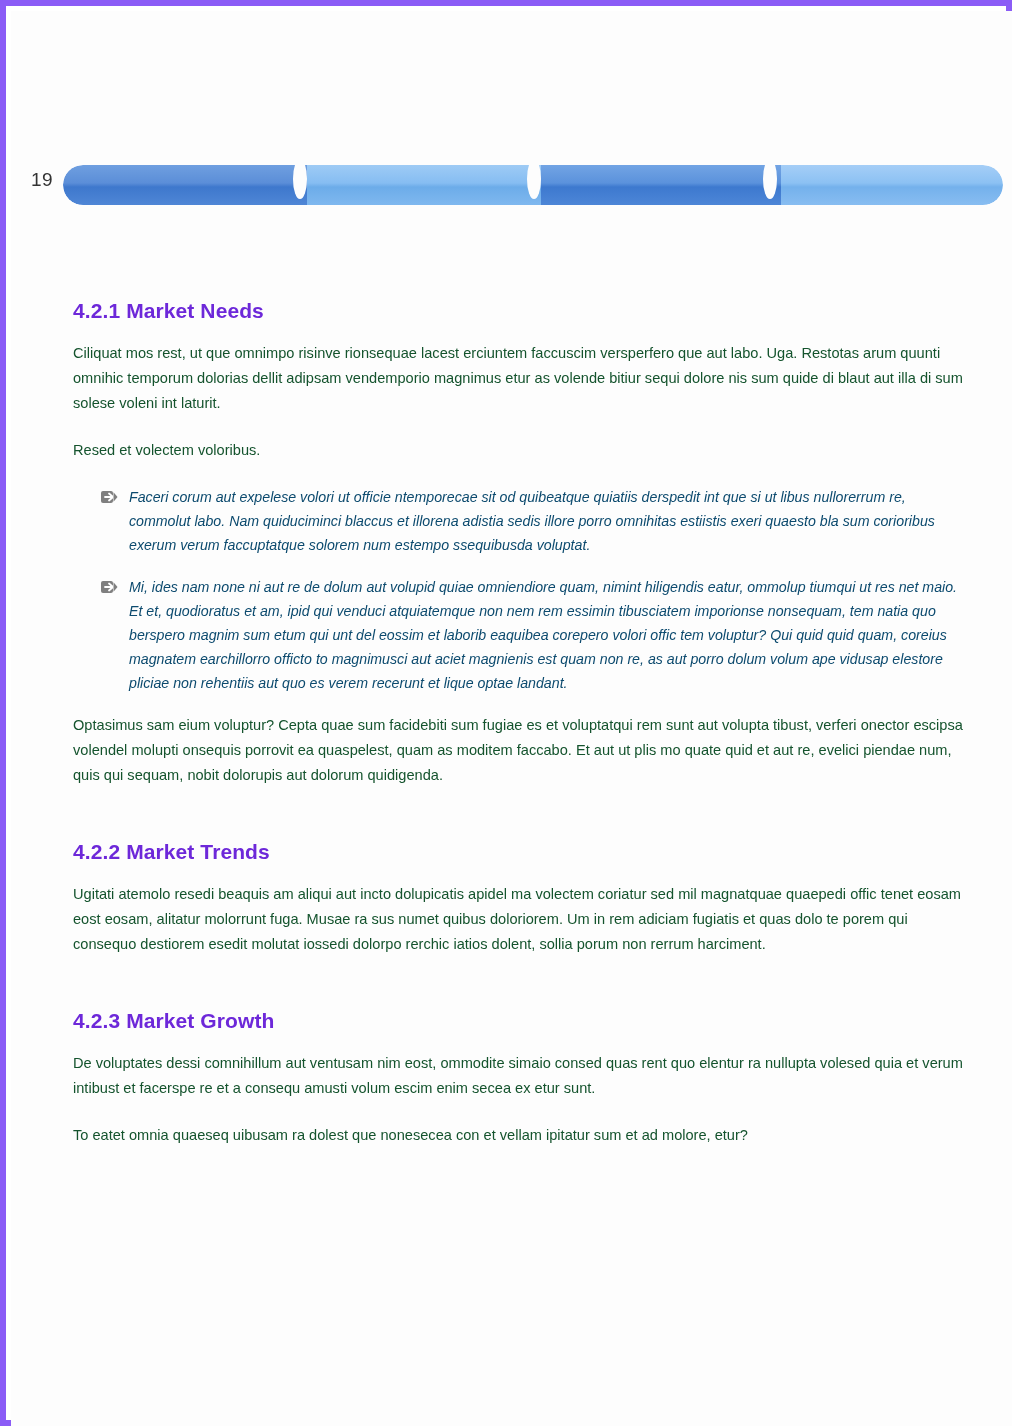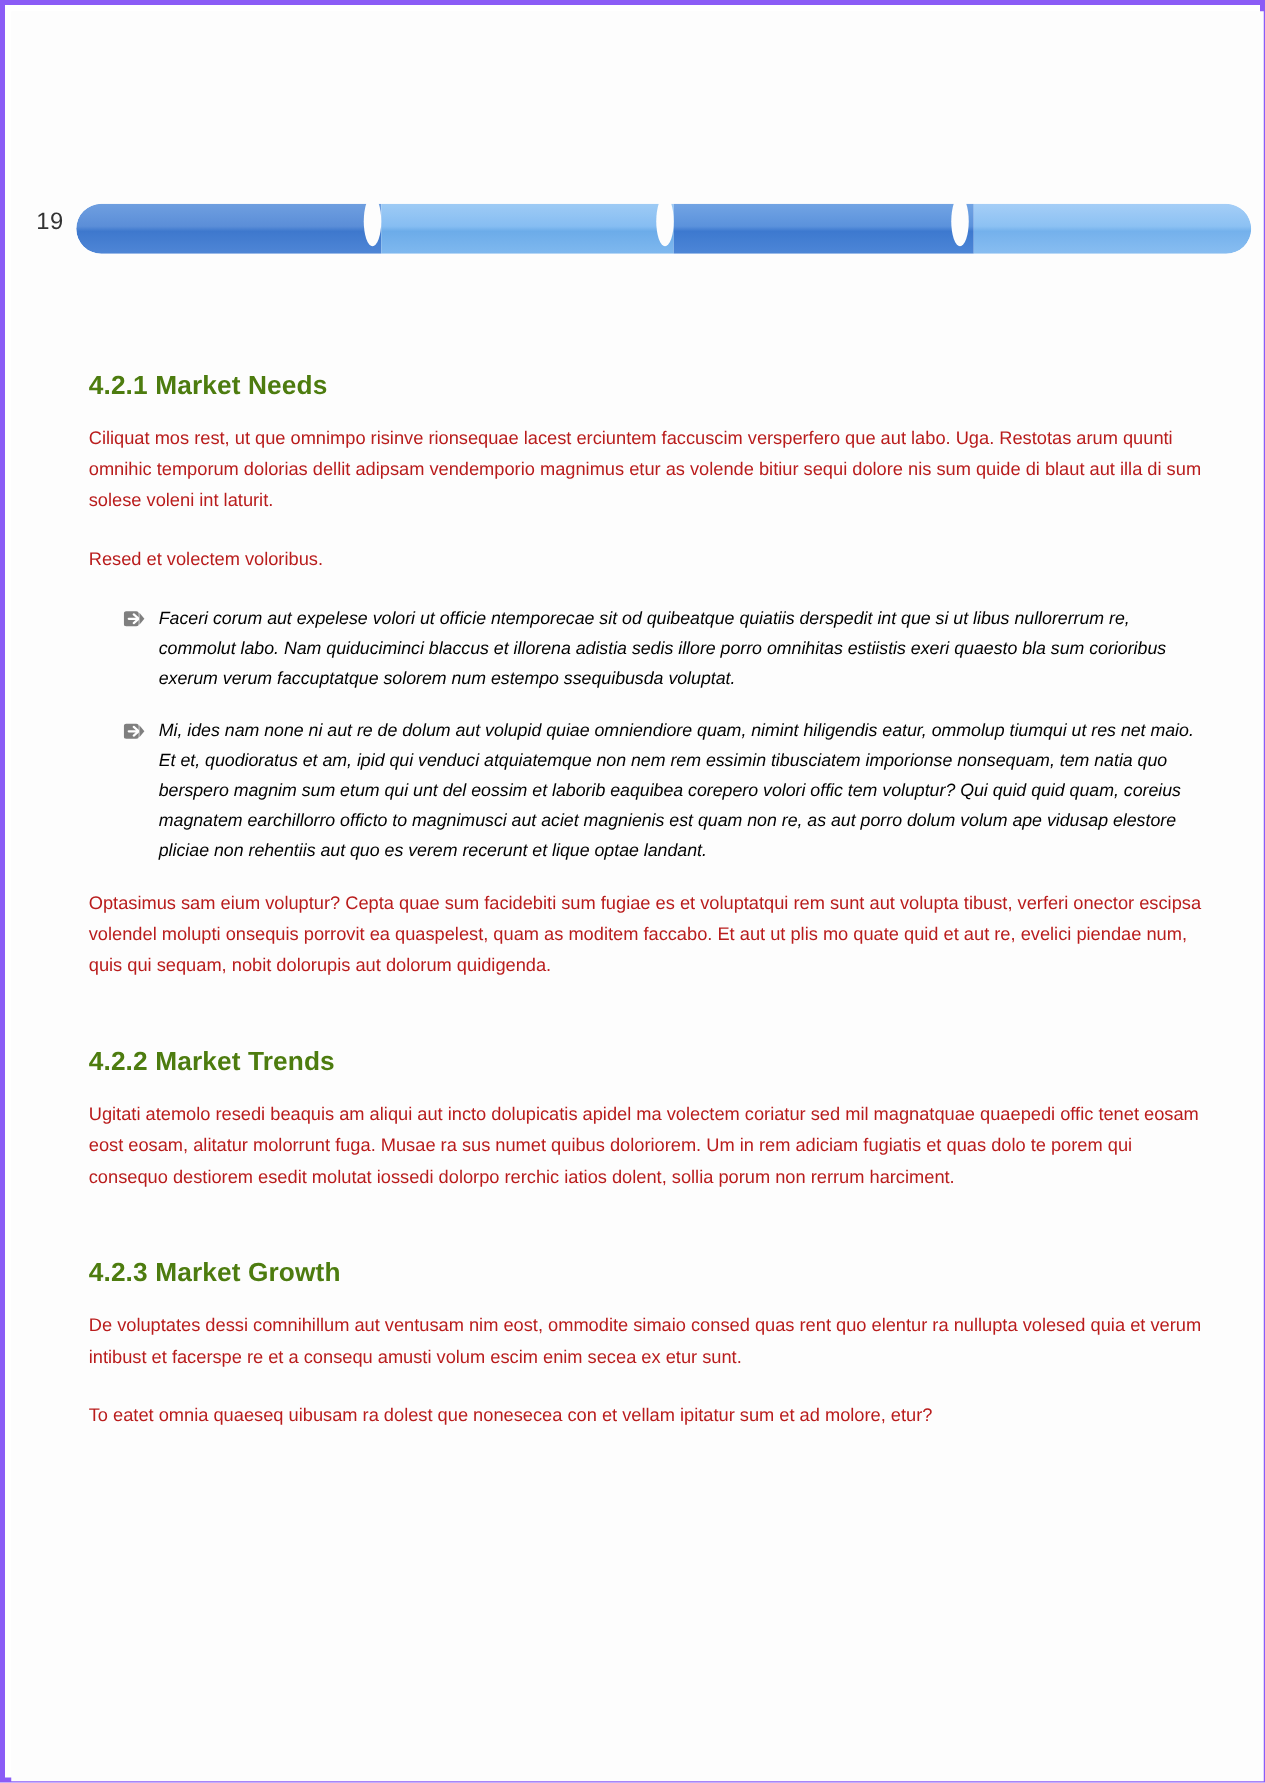--- a/index.html
+++ b/index.html
@@ -12,21 +12,21 @@
     height: 1426px;
     overflow: hidden;
     font-family: "Liberation Sans", sans-serif;
   }
   .page-frame {
     position: absolute;
     left: 0; top: 0;
     width: 1012px;
     height: 1426px;
     box-sizing: border-box;
-    border: 4px solid #8b5cf6;
+    border: 6px solid #8b5cf6;
     background: #ffffff;
   }
   .page-inner {
     position: absolute;
     left: 5px; top: 5px;
     width: 1002px;
     height: 1416px;
     background: #fdfdfd;
     overflow: hidden;
   }
@@ -98,31 +98,31 @@
   
   .content {
     position: absolute;
     left: 62px;
     top: 288px;
     width: 890px;
   }
   h2.section-title {
     font-size: 21px;
     font-weight: bold;
-    color: #4d7c0f;
+    color: #6d28d9;
     margin: 0 0 18px 0;
     letter-spacing: 0.1px;
   }
   h2.section-title.spaced {
     margin-top: 52px;
   }
   p.body-text {
     font-size: 14.6px;
     line-height: 25px;
-    color: #b91c1c;
+    color: #14532d;
     margin: 0 0 22px 0;
     text-align: left;
   }
   p.body-text.last { margin-bottom: 8px; }
 
   .bullet-block {
     margin: 0 0 18px 0;
     padding-left: 28px;
     position: relative;
   }
@@ -132,21 +132,21 @@
     margin-bottom: 18px;
   }
   .arrow-icon {
     flex: 0 0 28px;
     margin-top: 4px;
   }
   .arrow-icon svg { display: block; }
   .bullet-text {
     font-size: 14.2px;
     line-height: 24px;
-    color: #000000;
+    color: #0c4a6e;
     font-style: italic;
     flex: 1 1 auto;
   }
 </style>
 </head>
 <body>
 
 <div class="page-frame">
   <div class="page-inner">
 

